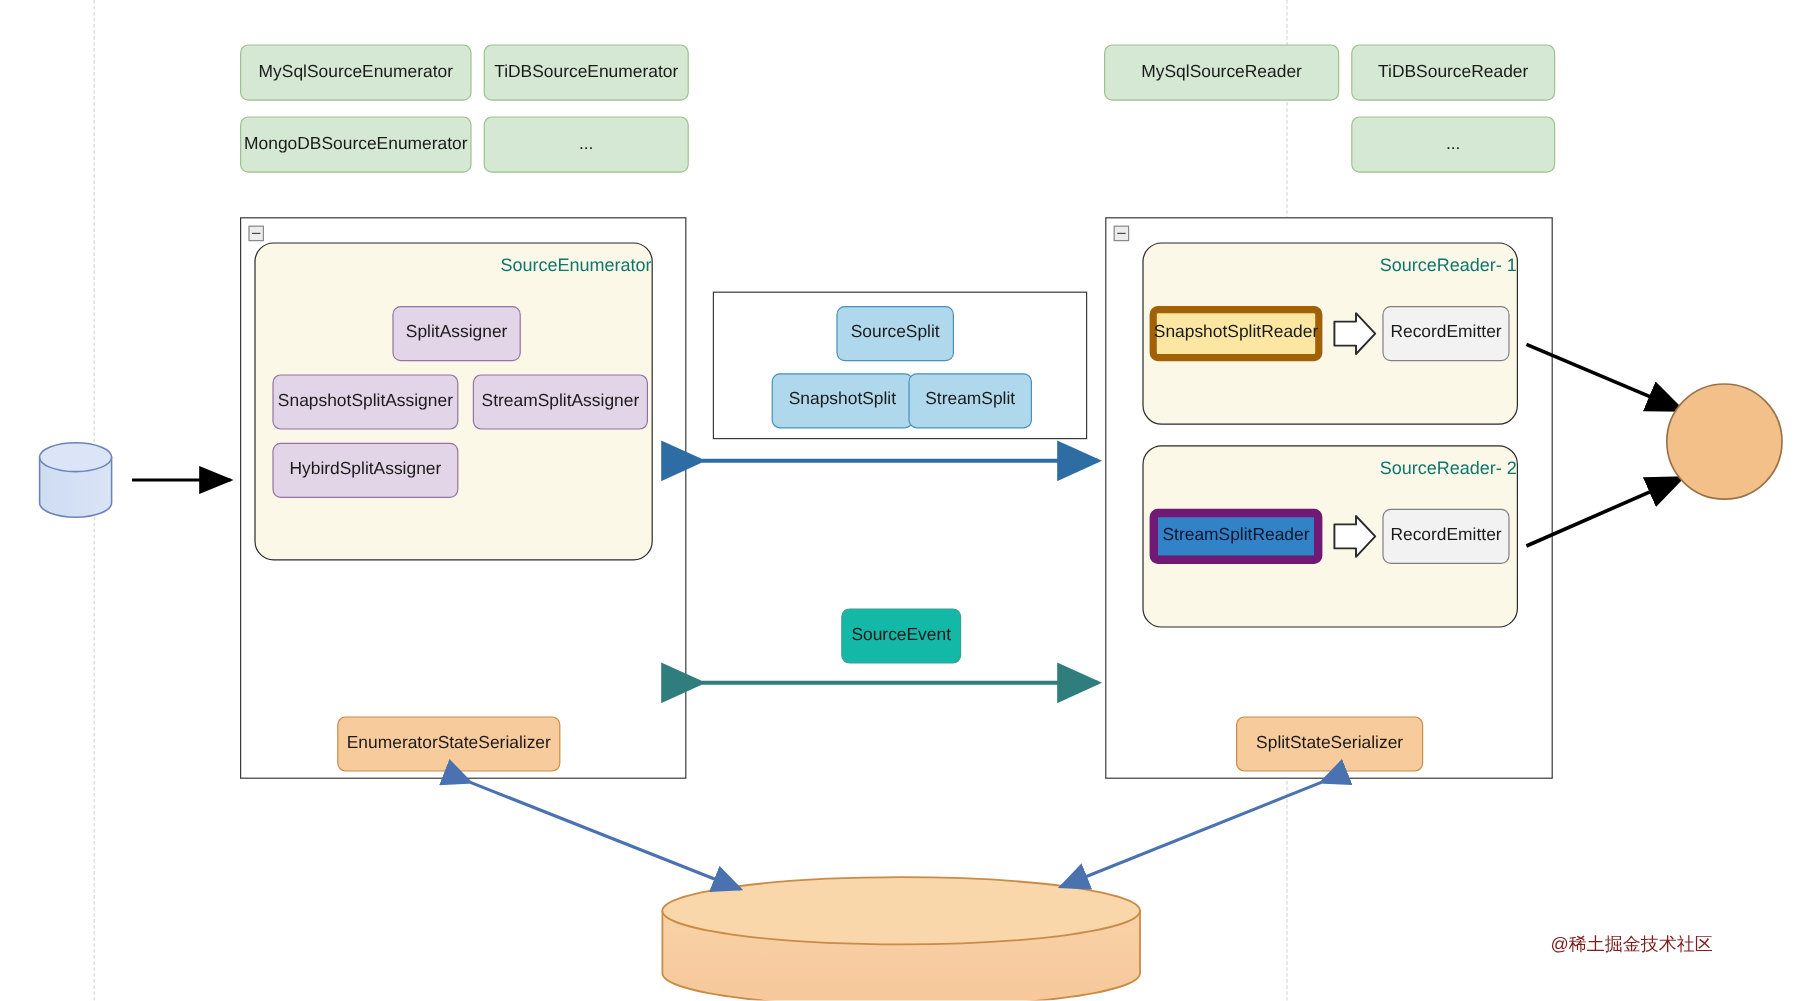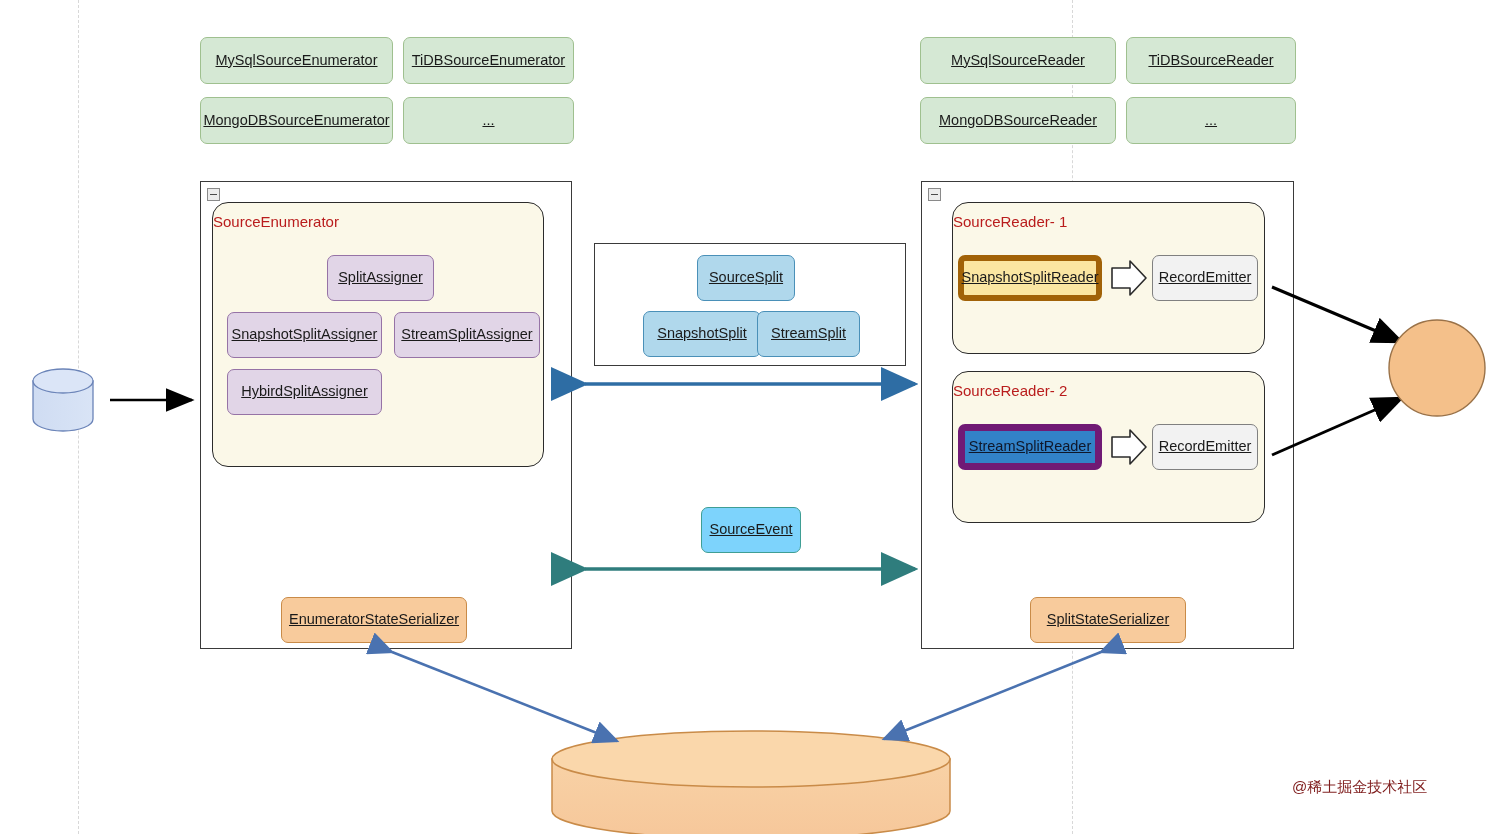--- a/index.html
+++ b/index.html
@@ -30,21 +30,20 @@
   
   .node {
     display: flex;
     align-items: center;
     justify-content: center;
     text-align: center;
     font-size: 14.5px;
     color: #1a1a1a;
     line-height: 1.2;
     padding: 14px 6px;
-    text-decoration: underline;
   }
 
   
   .chip-green {
     background: #d5e8d4;
     border: 1px solid #9fc08f;
     border-radius: 7px;
   }
 
   
@@ -57,42 +56,42 @@
   .group-cream {
     background: #fbf8e8;
     border: 1.5px solid #2b2b2b;
     border-radius: 16px;
   }
   .group-title {
     position: absolute;
     top: 10px;
     left: 0;
     right: 0;
-    text-align: left;
+    text-align: right;
     font-size: 15px;
-    color: #b91c1c;
+    color: #0f766e;
   }
 
   
   .chip-purple {
     background: #e1d5e7;
     border: 1px solid #9673a6;
     border-radius: 7px;
   }
 
   
   .chip-blue {
     background: #b0d8ec;
     border: 1px solid #4a90b8;
     border-radius: 7px;
   }
 
   
   .chip-teal {
-    background: #7dd3fc;
+    background: #14b8a6;
     border: 1px solid #3f9e94;
     border-radius: 7px;
   }
 
   
   .chip-yellow {
     background: #fbe6a2;
     border: 6px solid #a16207;
     border-radius: 7px;
   }
@@ -160,21 +159,20 @@
   <div class="abs guide" style="left:78px; top:0; height:834px;"></div>
   <div class="abs guide" style="left:1072px; top:0; height:834px;"></div>
 
   <div class="abs node chip-green" style="left:200px; top:37px; width:193px; height:47px;">MySqlSourceEnumerator</div>
   <div class="abs node chip-green" style="left:403px; top:37px; width:171px; height:47px;">TiDBSourceEnumerator</div>
   <div class="abs node chip-green" style="left:200px; top:97px; width:193px; height:47px;">MongoDBSourceEnumerator</div>
   <div class="abs node chip-green" style="left:403px; top:97px; width:171px; height:47px;">...</div>
 
   <div class="abs node chip-green" style="left:920px; top:37px; width:196px; height:47px;">MySqlSourceReader</div>
   <div class="abs node chip-green" style="left:1126px; top:37px; width:170px; height:47px;">TiDBSourceReader</div>
-  <div class="abs node chip-green" style="left:920px; top:97px; width:196px; height:47px;">MongoDBSourceReader</div>
   <div class="abs node chip-green" style="left:1126px; top:97px; width:170px; height:47px;">...</div>
 
   <div class="abs panel" style="left:200px; top:181px; width:372px; height:468px;">
     <div class="abs collapse-ctl" style="left:6px; top:6px;"></div>
   </div>
 
   <div class="abs group-cream" style="left:212px; top:202px; width:332px; height:265px;">
     <div class="group-title">SourceEnumerator</div>
   </div>
 

